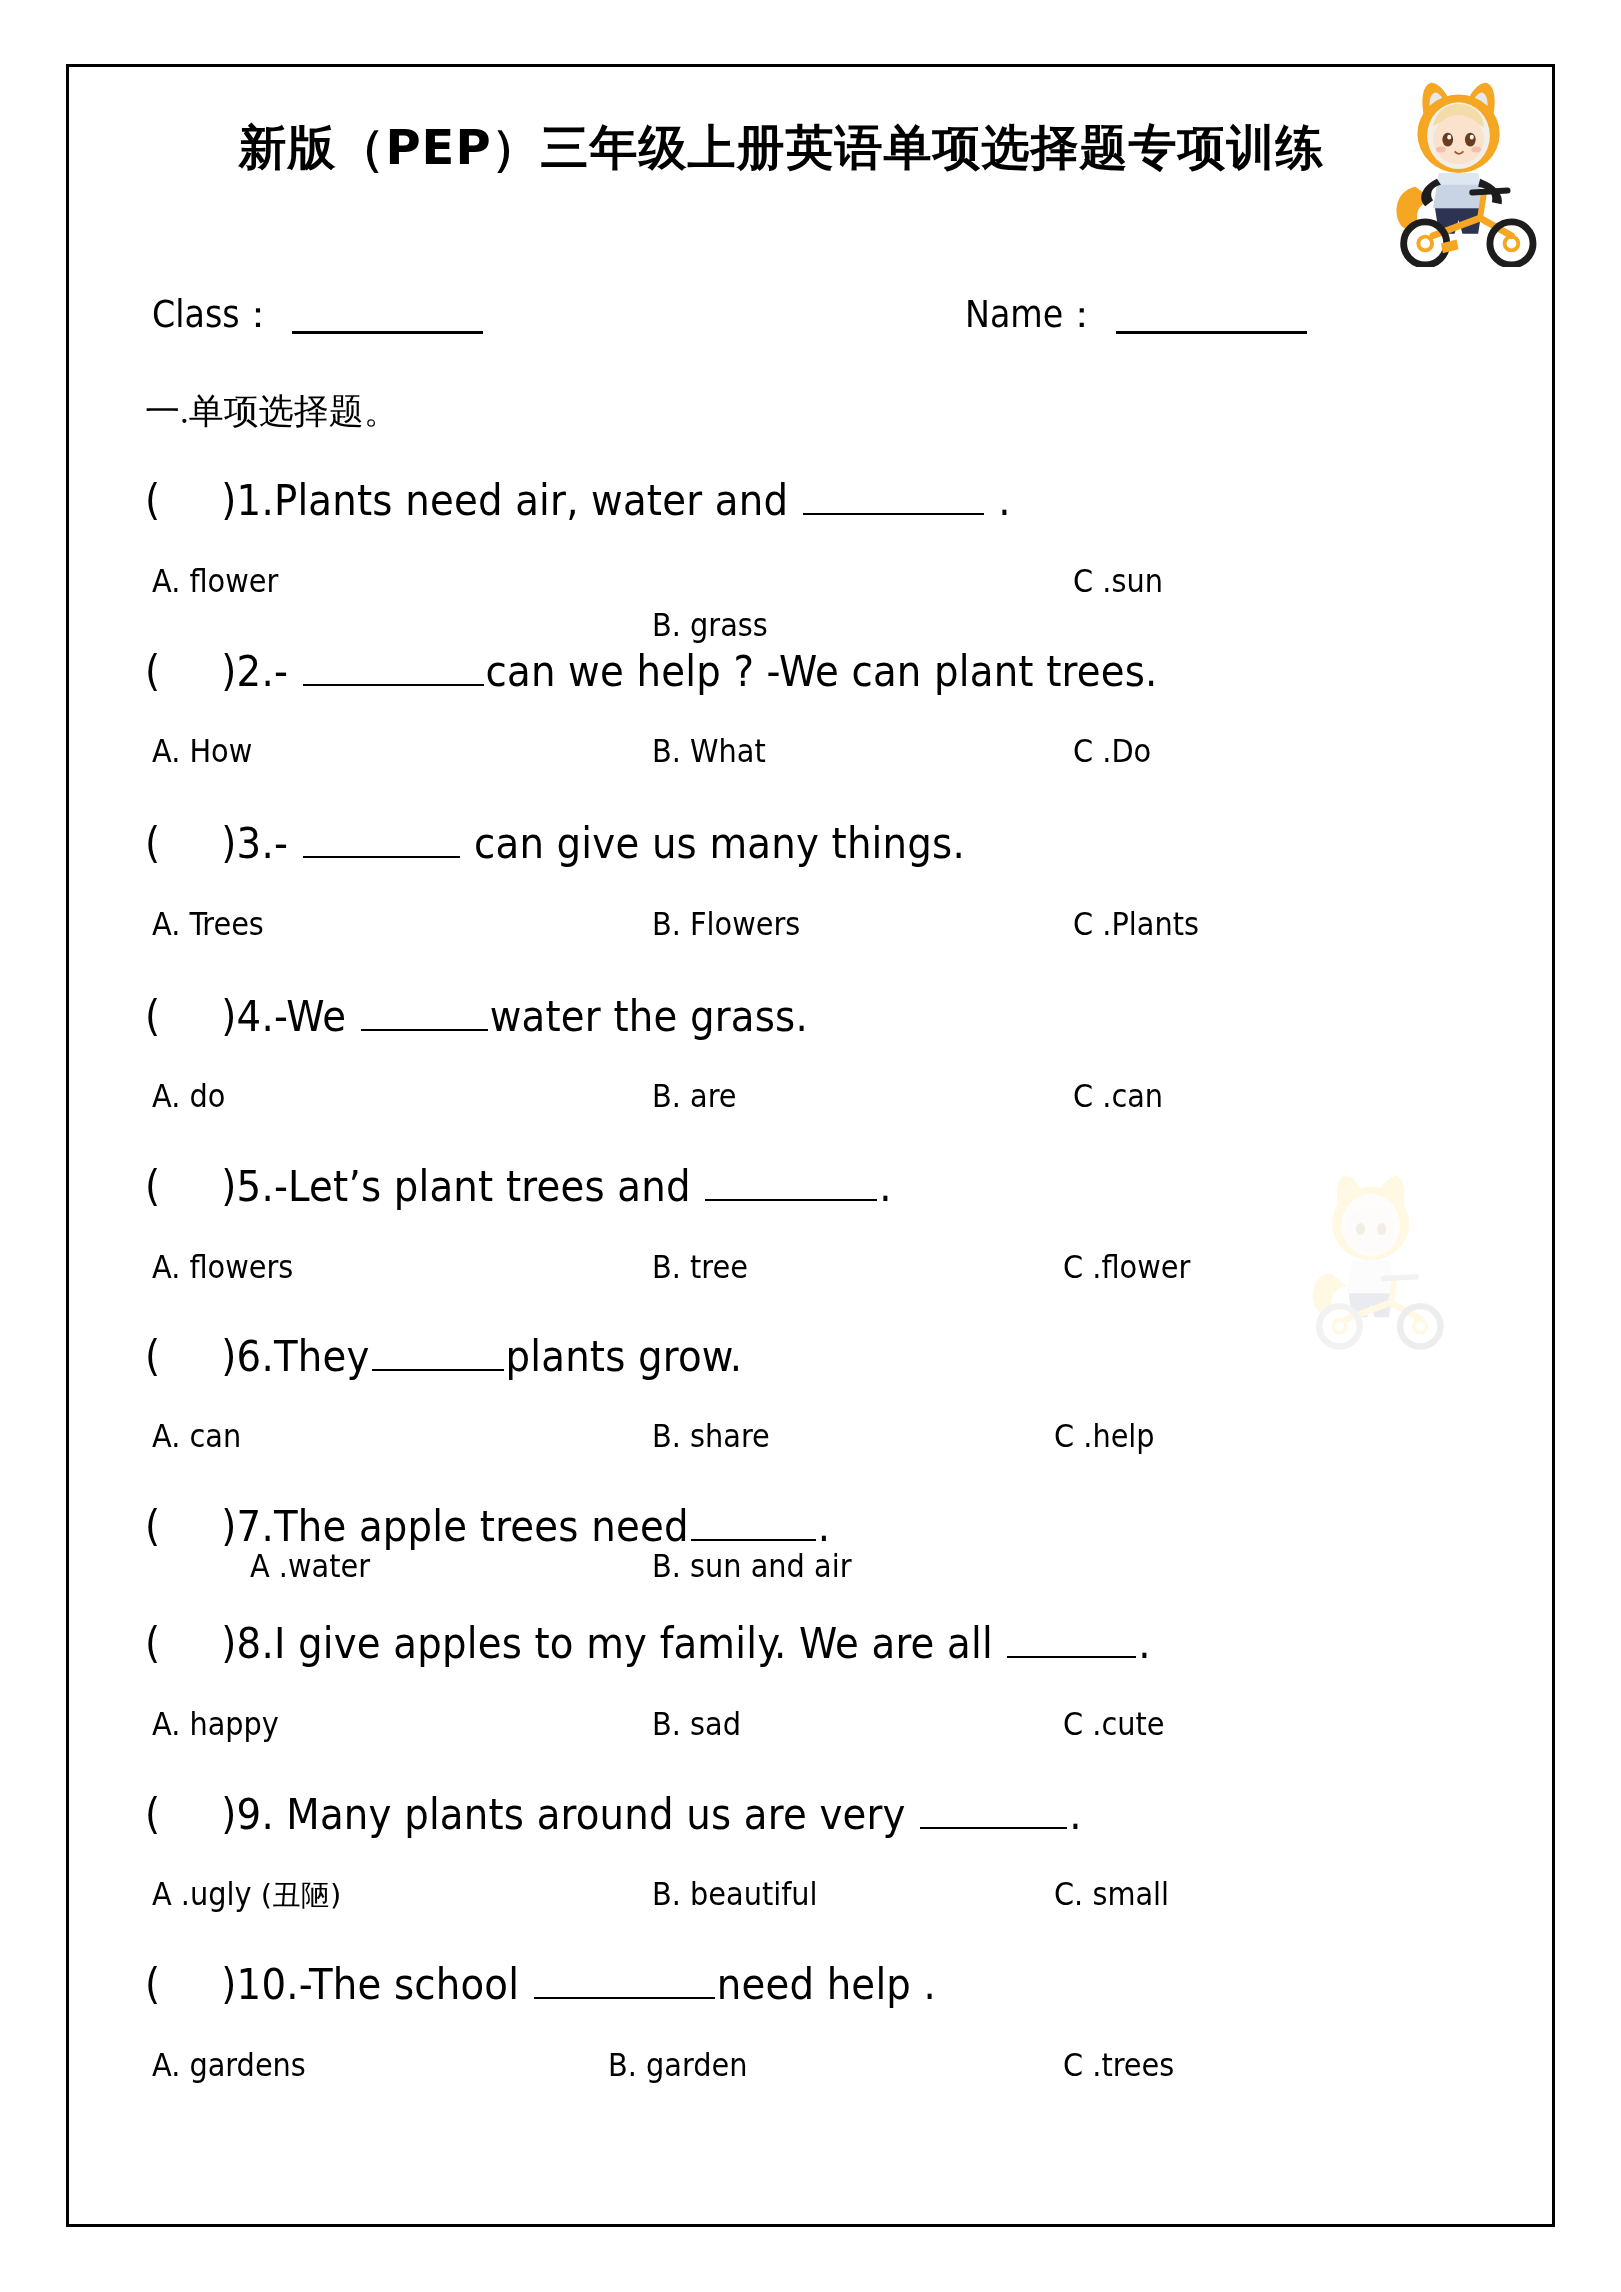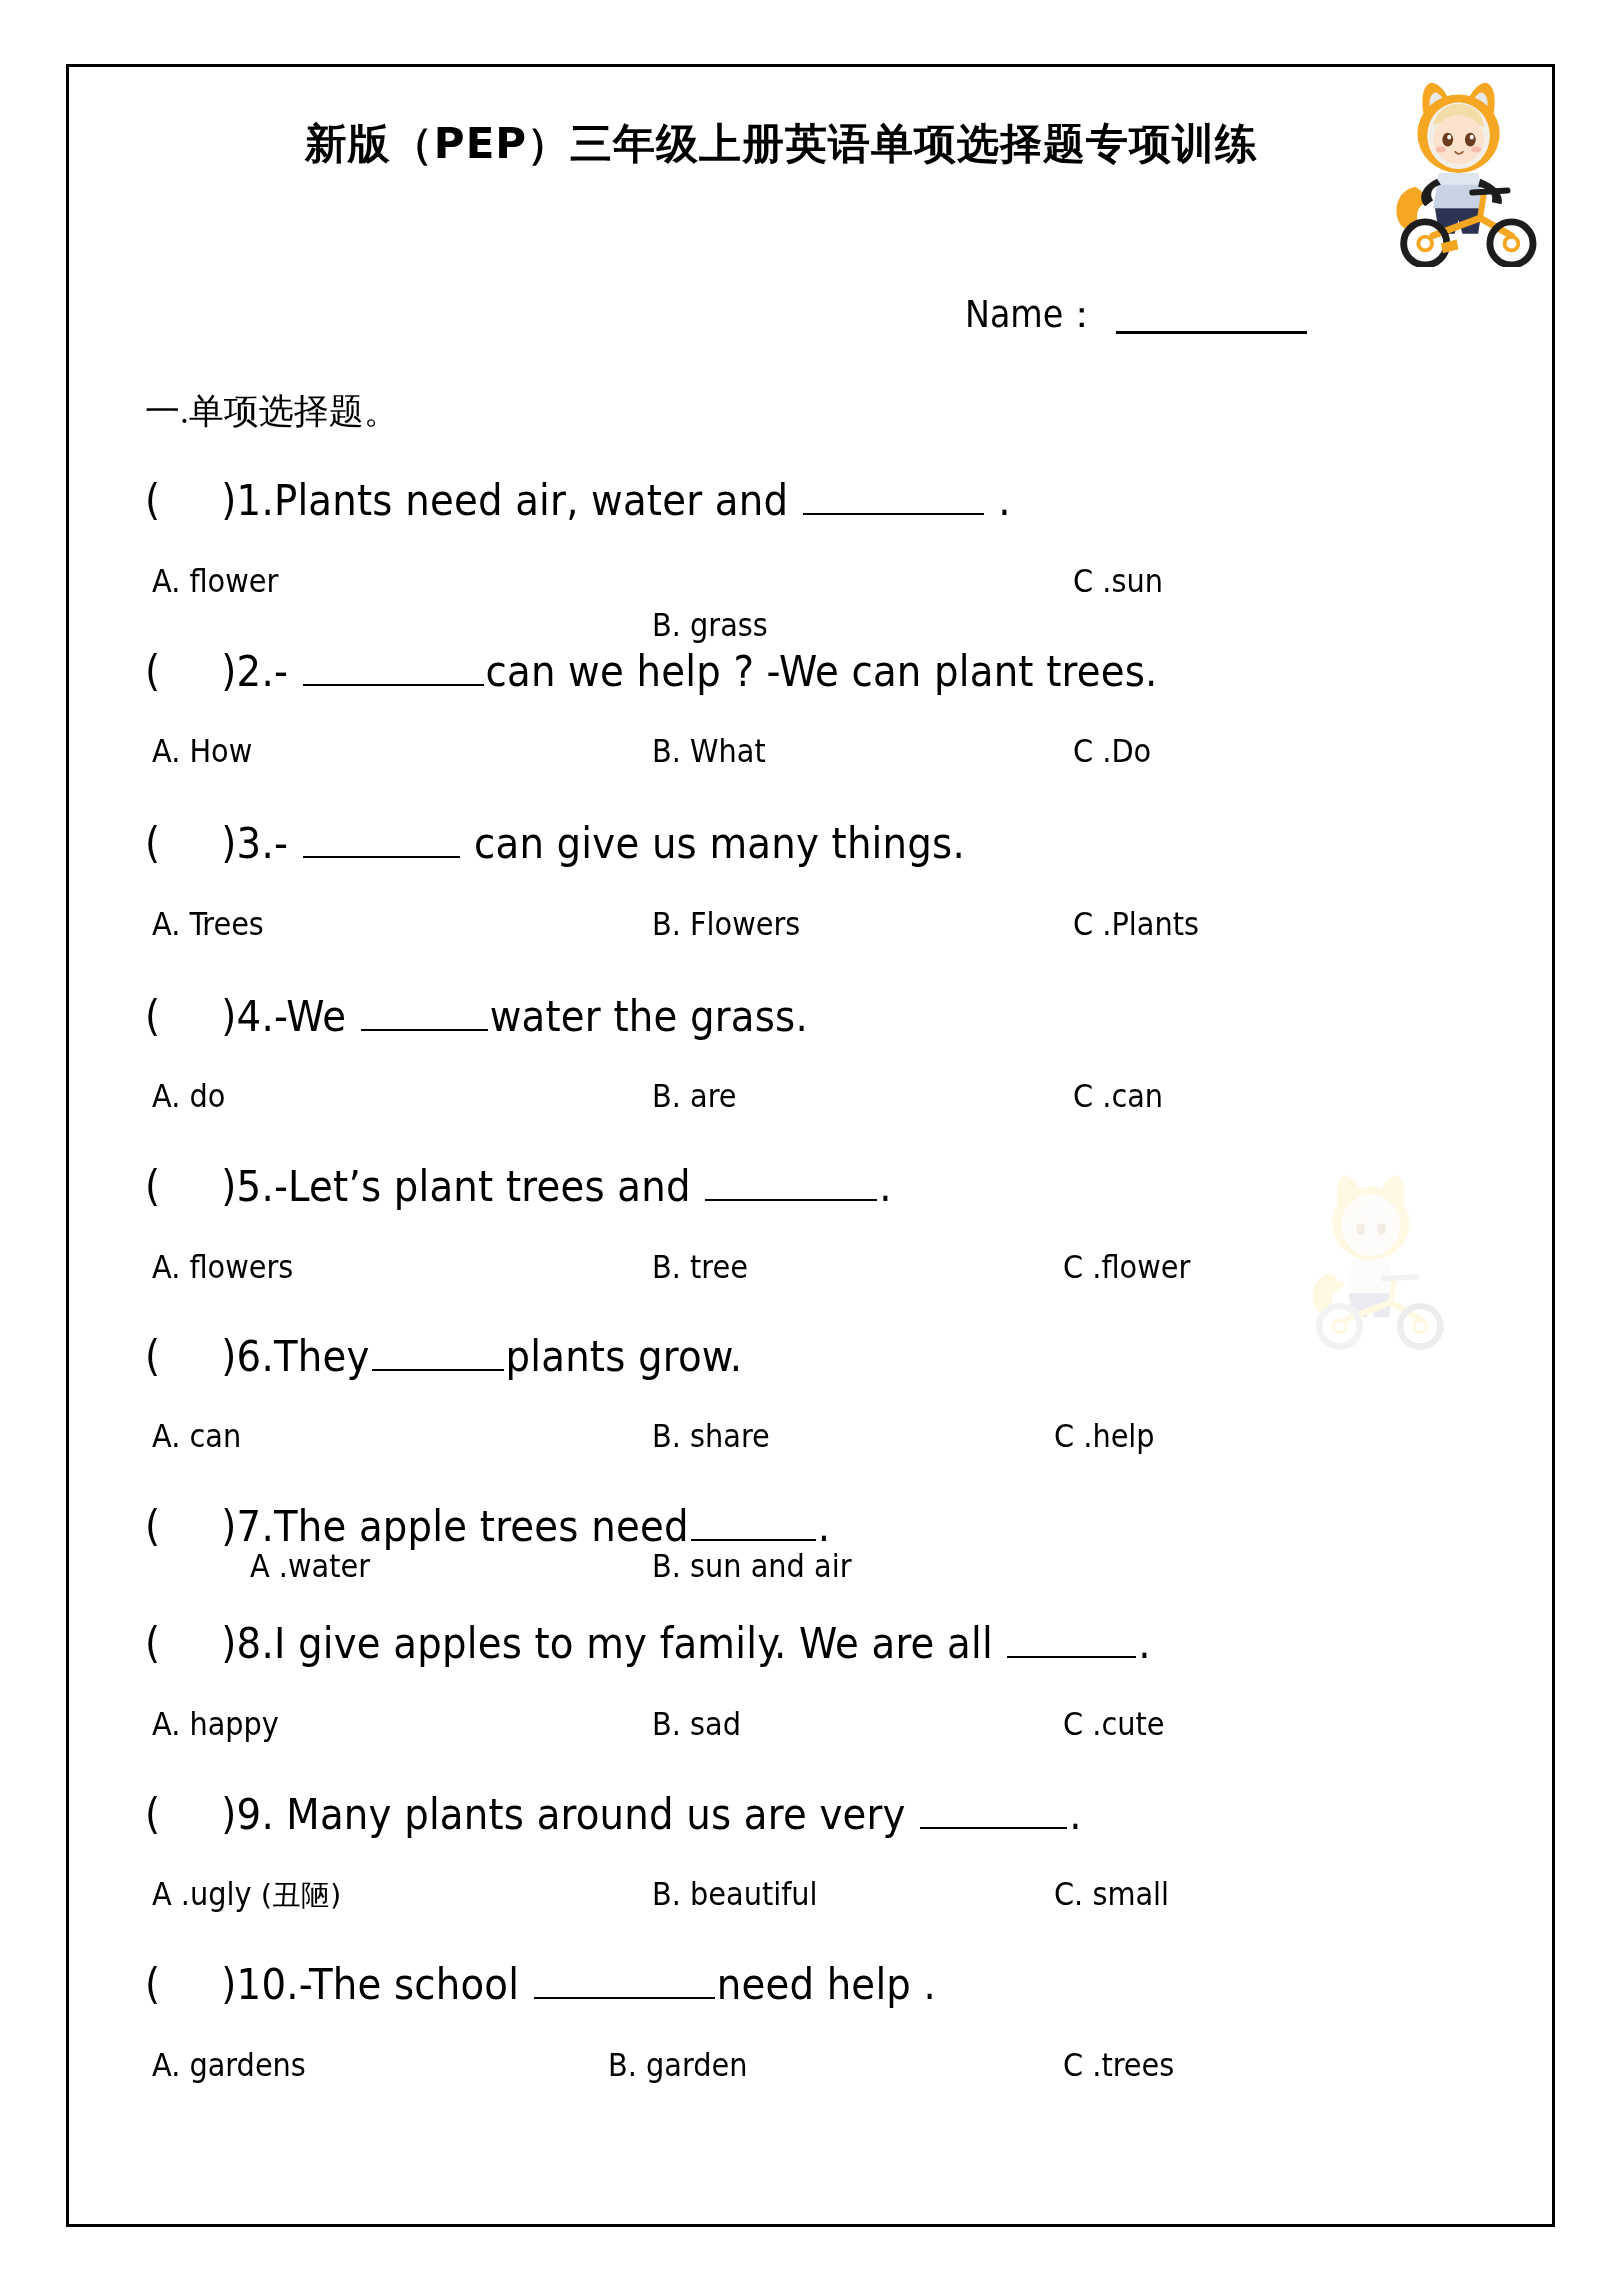--- a/index.html
+++ b/index.html
@@ -36,21 +36,21 @@
 
   
   .title-cn {
     position: absolute;
     left: 66px;
     top: 116px;
     width: 1431px;
     text-align: center;
     font-family: "DejaVu Sans", sans-serif;
     font-weight: bold;
-    font-size: 42px;
+    font-size: 48px;
     letter-spacing: 1px;
     white-space: nowrap;
   }
   .title-en {
     position: absolute;
     left: 66px;
     top: 211px;
     width: 1431px;
     text-align: center;
     font-size: 39px;
@@ -183,20 +183,24 @@
 
       <circle cx="44" cy="176" r="22" fill="none" stroke="#1d1d1d" stroke-width="7"></circle>
       <circle cx="132" cy="176" r="22" fill="none" stroke="#1d1d1d" stroke-width="7"></circle>
       <circle cx="44" cy="176" r="7" fill="none" stroke="#f5a623" stroke-width="4"></circle>
       <circle cx="132" cy="176" r="7" fill="none" stroke="#f5a623" stroke-width="4"></circle>
 
       <path d="M60 176 L76 172 L78 182 L62 186 Z" fill="#f5a623"></path>
     </svg>
   </div>
 
+  <div class="idline" id="class-line">
+    <span class="lbl">Class：</span>
+    <span class="rule"></span>
+  </div>
 
   <div class="idline" id="name-line">
     <span class="lbl">Name：</span>
     <span class="rule"></span>
   </div>
 
   <div class="section-heading">一.单项选择题。</div>
 
   <div class="mascot" id="mascot-watermark">
     <svg viewBox="0 0 160 200" width="147" height="191" aria-hidden="true">

